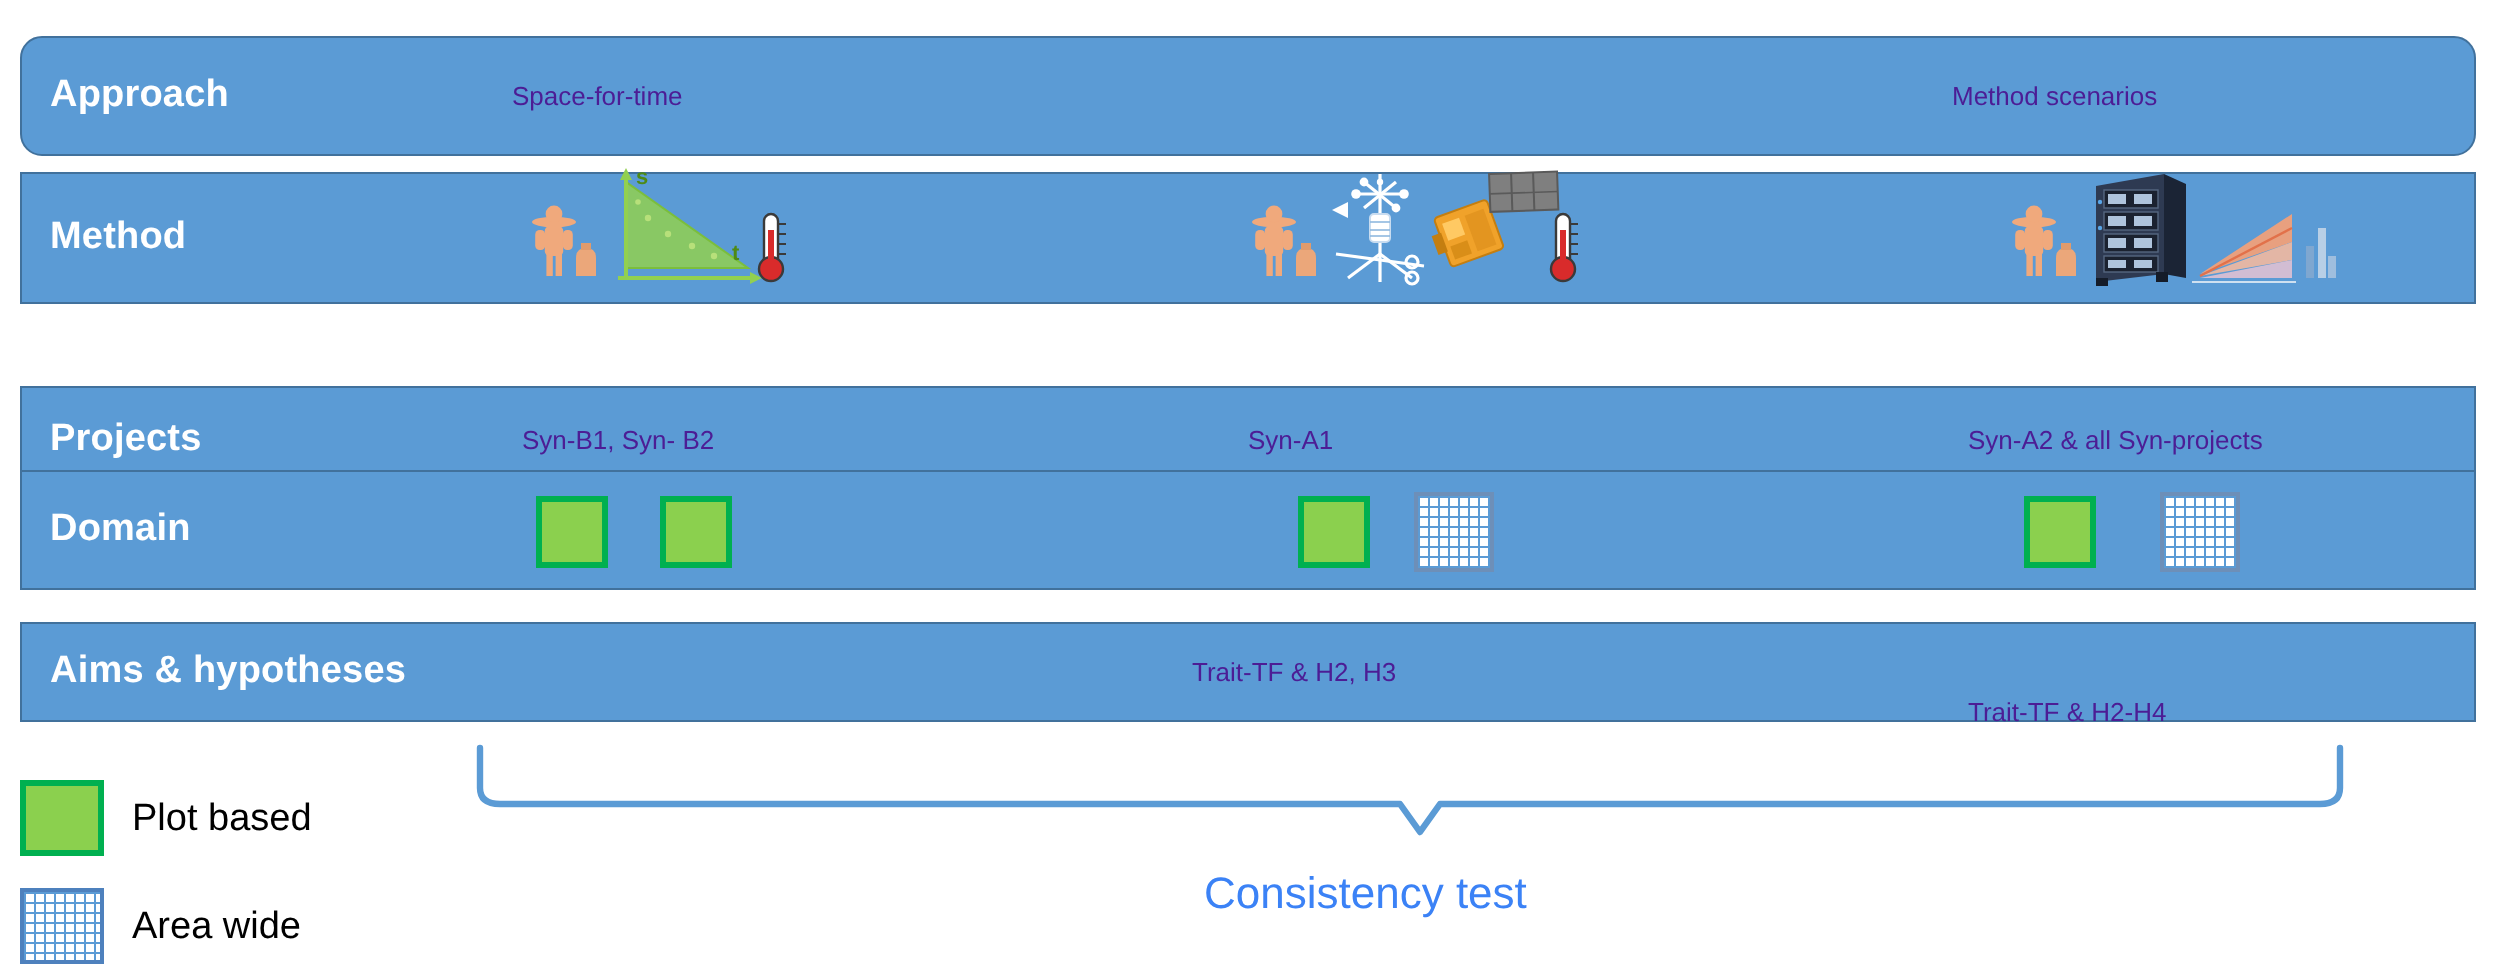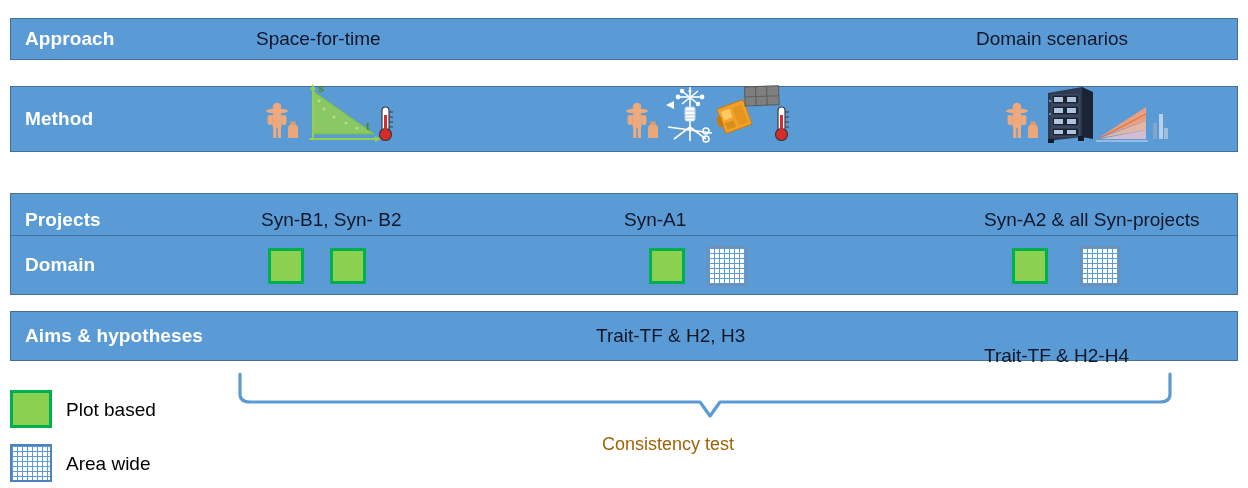--- a/index.html
+++ b/index.html
@@ -29,22 +29,22 @@
     color:#ffffff;
     font-weight:bold;
     font-size:19px;
     white-space:nowrap;
     letter-spacing:0.1px;
   }
   .cell-text{
     position:absolute;
     top:50%;
     transform:translateY(-50%);
-    color:#0f172a;
-    font-size:19px;
+    color:#4c1d95;
+    font-size:13px;
     white-space:nowrap;
   }
 
   
   .sq-green{
     position:absolute;
     width:36px;height:36px;
     background:#8BD04E;
     border:3px solid #00B050;
     box-sizing:border-box;
@@ -83,33 +83,33 @@
     position:absolute;
     left:56px;top:50%;
     transform:translateY(-50%);
     font-size:19px;
     color:#000000;
     white-space:nowrap;
   }
 
   
   .brace{position:absolute;left:236px;top:372px;width:940px;height:46px;}
-  .caption-shift{position:absolute;left:602px;top:434px;color:#a16207;font-size:18px;white-space:nowrap;}
+  .caption-shift{position:absolute;left:602px;top:434px;color:#3b82f6;font-size:22px;white-space:nowrap;}
 
   .icon{position:absolute;}
 </style>
 </head>
 <body>
 
 <div class="frame">
 
-  <div class="row" style="top:18px;height:42px;">
+  <div class="row" style="top:18px;height:60px;border-radius:11px;">
     <div class="row-label">Approach</div>
     <div class="cell-text" style="left:245px;">Space-for-time</div>
-    <div class="cell-text" style="left:965px;">Domain scenarios</div>
+    <div class="cell-text" style="left:965px;">Method scenarios</div>
   </div>
 
   <div class="row" style="top:86px;height:66px;">
     <div class="row-label">Method</div>
 
     <div class="icon" style="left:245px;top:-6px;width:145px;height:72px;">
       <svg width="145" height="72" viewBox="0 0 145 72">
 
         <g>
           <ellipse cx="21" cy="30" rx="11" ry="2.6" fill="#F0A97C"></ellipse>

